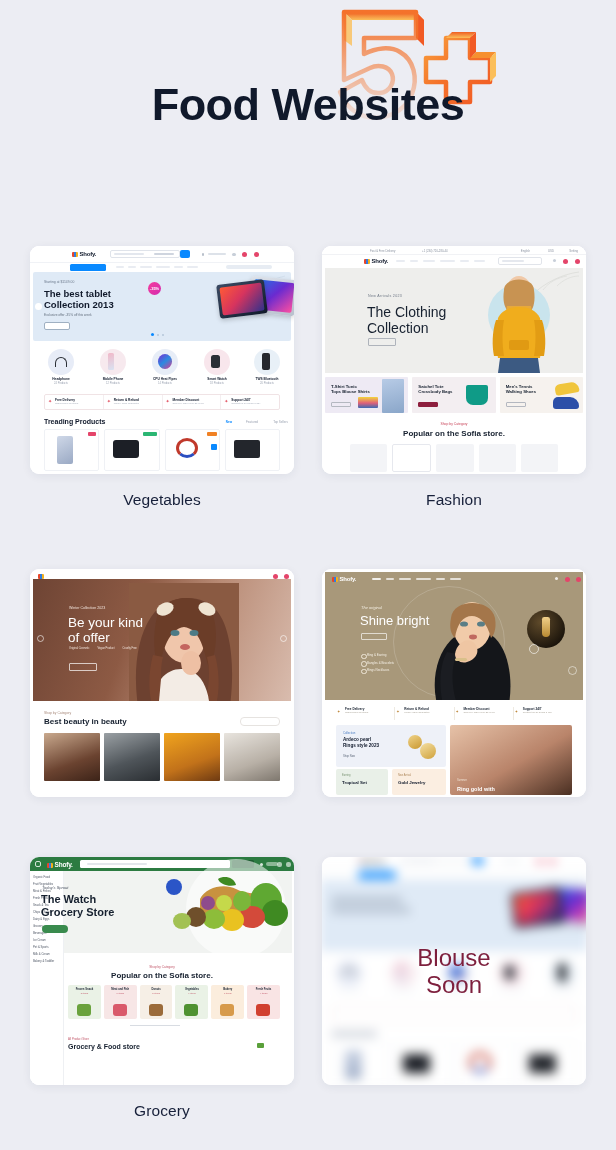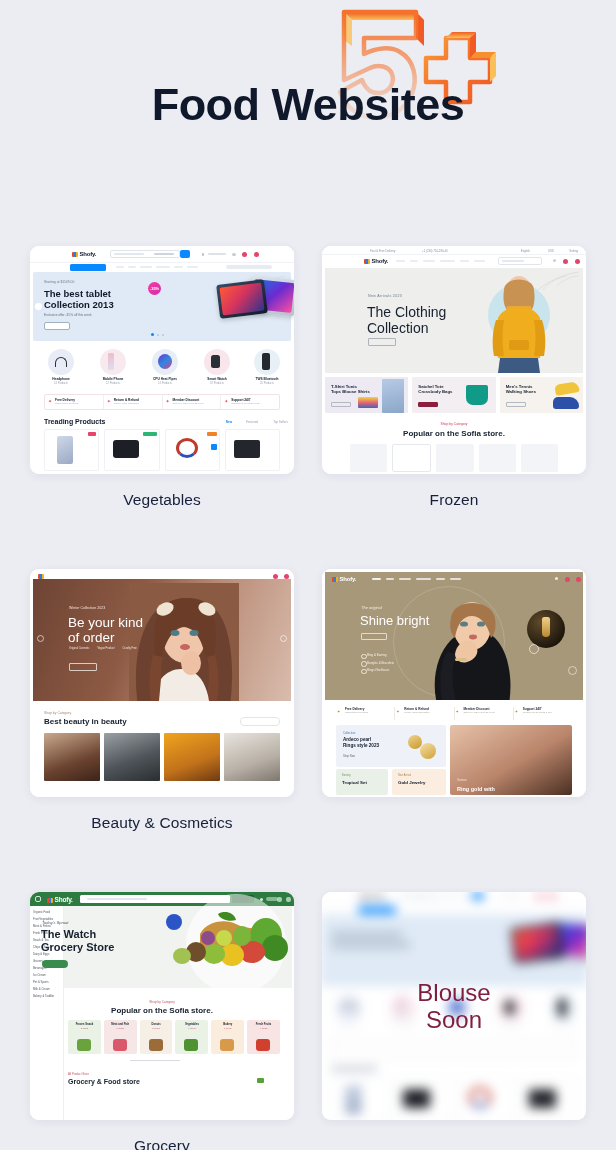--- a/index.html
+++ b/index.html
@@ -459,21 +459,21 @@
           <div class="fa-foot-t">Popular on the Sofia store.</div>
           <div class="fa-brands">
             <div></div>
             <div style="background:#fff;border:.6px solid #e6e8ee;"></div>
             <div></div>
             <div></div>
             <div></div>
           </div>
         </div>
       </div>
-      <div class="caption">Frozen</div>
+      <div class="caption">Fashion</div>
     </div>
 
     <div class="cell r2">
       <div class="shot">
         <div class="mini">
           <div class="be-hero">
             <svg class="be-model" viewBox="0 0 110 130" preserveAspectRatio="none">
               <path d="M0 0 H110 V130 H0 Z" fill="#8a5a42"></path>
               <path d="M10 130 C4 96 6 58 22 34 C36 12 72 8 88 28 C104 48 106 92 100 130 Z" fill="#6d4130"></path>
               <ellipse cx="55" cy="52" rx="22" ry="28" fill="#f0c6ab"></ellipse>
@@ -499,41 +499,40 @@
             <div class="bar" style="left:144px;top:6px;width:15px;height:2px;background:rgba(255,255,255,.75)"></div>
             <div class="bar" style="left:164px;top:6px;width:9px;height:2px;background:rgba(255,255,255,.75)"></div>
             <div class="bar" style="left:178px;top:6px;width:11px;height:2px;background:rgba(255,255,255,.75)"></div>
             <div class="bar" style="right:28px;top:5px;width:3px;height:3px;background:rgba(255,255,255,.7)"></div>
             <div class="dot" style="right:16px;top:5px;width:5px;height:5px;background:#e4456a;"></div>
             <div class="dot" style="right:5px;top:5px;width:5px;height:5px;background:#e4456a;"></div>
           </div>
           <div class="be-eye">Winter Collection 2023</div>
           <div class="be-title">
             <div>Be your kind</div>
-            <div>of order</div>
+            <div>of offer</div>
           </div>
           <div style="position:absolute;left:39px;top:78px;display:flex;gap:8px;z-index:3">
             <div style="font-size:2.6px;color:#f3e6de;line-height:3.4px;">Original Cosmetic</div>
             <div style="font-size:2.6px;color:#f3e6de;line-height:3.4px;">Vegan Product</div>
             <div style="font-size:2.6px;color:#f3e6de;line-height:3.4px;">Cruelty Free</div>
           </div>
           <div class="be-btn"></div>
 
           <div class="be-sec-e">Shop by Category</div>
           <div class="be-sec-t">Best beauty in beauty</div>
           <div class="be-pill"></div>
           <div class="be-row">
             <div style="background:linear-gradient(160deg,#c9a98e,#6b4330 60%,#3c2318);"></div>
             <div style="background:linear-gradient(160deg,#9aa0a4,#4f555a 55%,#2a2e32);"></div>
             <div style="background:linear-gradient(160deg,#f0a41e,#c2721a 60%,#6e3a12);"></div>
             <div style="background:linear-gradient(160deg,#e8e4de,#b8b0a6 60%,#7e776e);"></div>
           </div>
         </div>
       </div>
-      <div class="caption">Beauty &amp; Cosmetics</div>
     </div>
 
     <div class="cell r2">
       <div class="shot">
         <div class="mini">
           <div class="je-hero">
             <div class="dot" style="left:68px;top:14px;width:112px;height:112px;border:.6px solid rgba(255,255,255,.17);"></div>
             <svg class="je-model" viewBox="0 0 108 112">
               <path d="M20 112 C14 88 20 62 34 48 C46 36 66 34 78 46 C92 60 96 88 92 112 Z" fill="#14161a"></path>
               <ellipse cx="55" cy="34" rx="19" ry="24" fill="#f1cba9"></ellipse>

